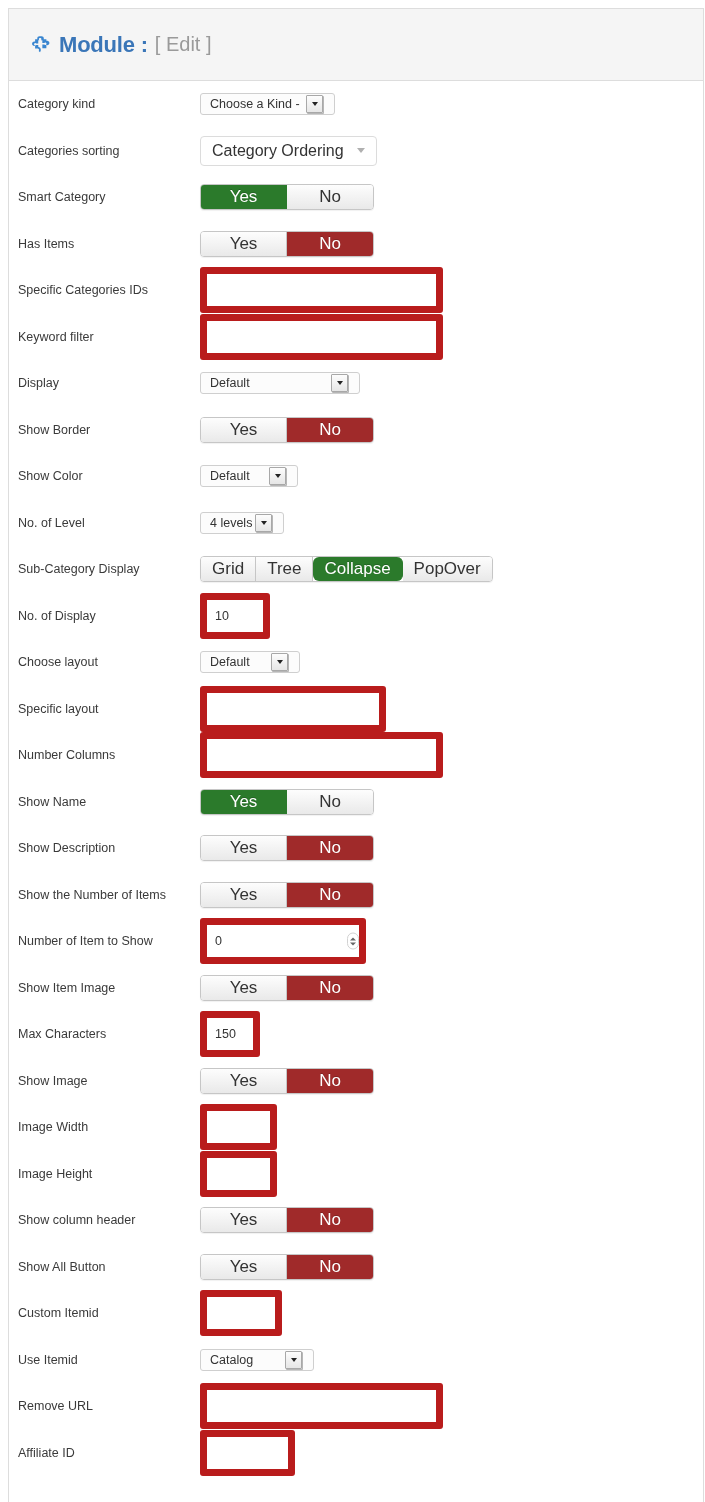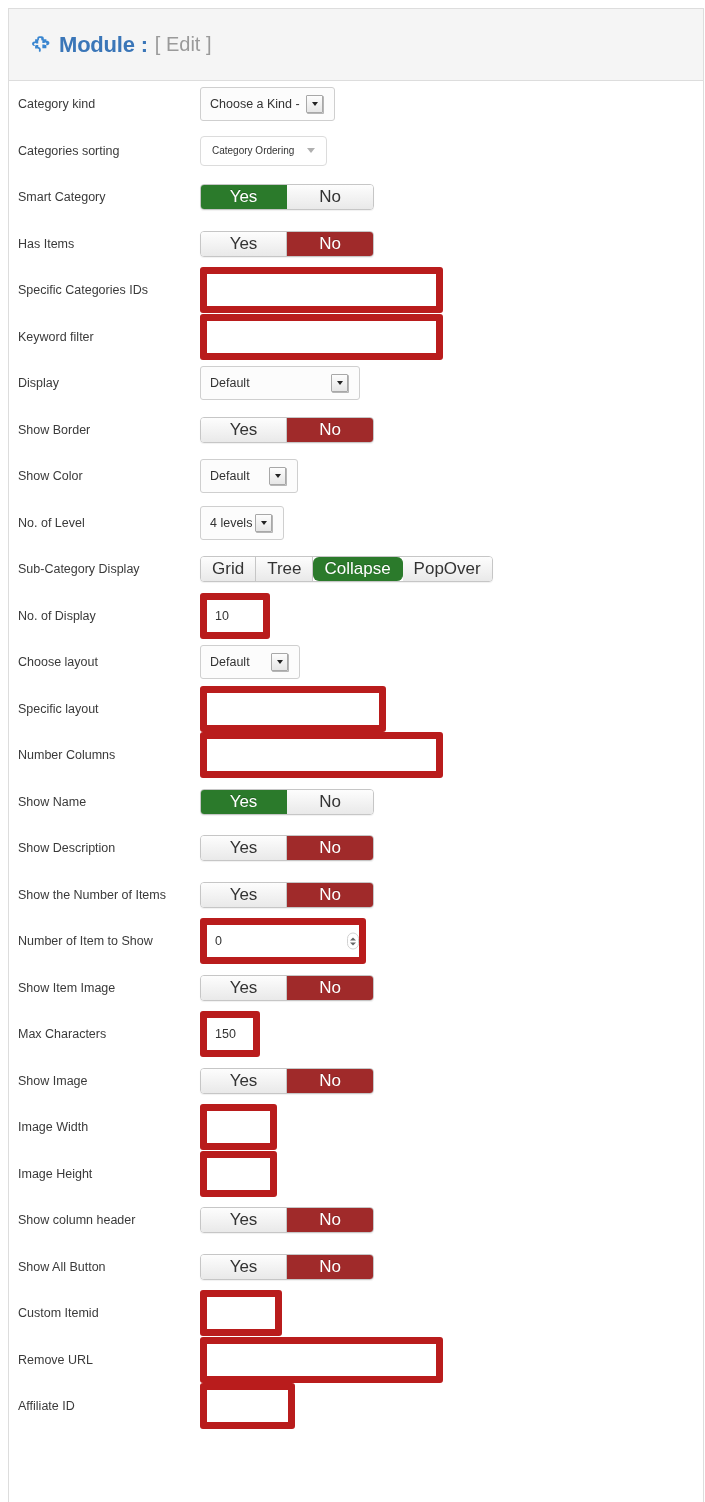--- a/index.html
+++ b/index.html
@@ -66,21 +66,21 @@
     font-size: 12.5px;
     color: #3a3a3a;
     line-height: 1.3;
   }
   .row-control { flex: 1 1 auto; display: flex; align-items: center; }
 
   
   .sel-native {
     display: inline-flex;
     align-items: center;
-    height: 34px;
+    height: 22px;
     background: #fcfcfc;
     border: 1px solid #cfcfcf;
     border-radius: 3px;
     padding: 0 8px 0 9px;
     font-size: 12.5px;
     color: #333;
     position: relative;
     cursor: default;
   }
   .sel-native .sel-text { white-space: nowrap; }
@@ -105,21 +105,21 @@
 
   
   .sel-light {
     display: inline-flex;
     align-items: center;
     height: 30px;
     background: #fff;
     border: 1px solid #dcdcdc;
     border-radius: 4px;
     padding: 0 11px;
-    font-size: 10px;
+    font-size: 16px;
     color: #333;
     cursor: default;
   }
   .sel-light .sel-text { white-space: nowrap; }
   .caret-light {
     width: 0; height: 0;
     border-left: 4px solid transparent;
     border-right: 4px solid transparent;
     border-top: 5px solid #b0b0b0;
     margin-left: 13px;
@@ -448,20 +448,31 @@
             </div>
           </div>
         </div>
         <div class="row">
           <div class="row-label">Custom Itemid</div>
           <div class="row-control">
             <input type="text" class="txt" value="" style="width: 82px;">
           </div>
         </div>
         <div class="row">
+          <div class="row-label">Use Itemid</div>
+          <div class="row-control">
+            <div class="sel-native" style="width: 114px;">
+              <span class="sel-text">Catalog</span>
+              <span class="sel-btn">
+                <span class="caret-dark"></span>
+              </span>
+            </div>
+          </div>
+        </div>
+        <div class="row">
           <div class="row-label">Remove URL</div>
           <div class="row-control">
             <input type="text" class="txt" value="" style="width: 243px;">
           </div>
         </div>
         <div class="row">
           <div class="row-label">Affiliate ID</div>
           <div class="row-control">
             <input type="text" class="txt" value="" style="width: 95px;">
           </div>

